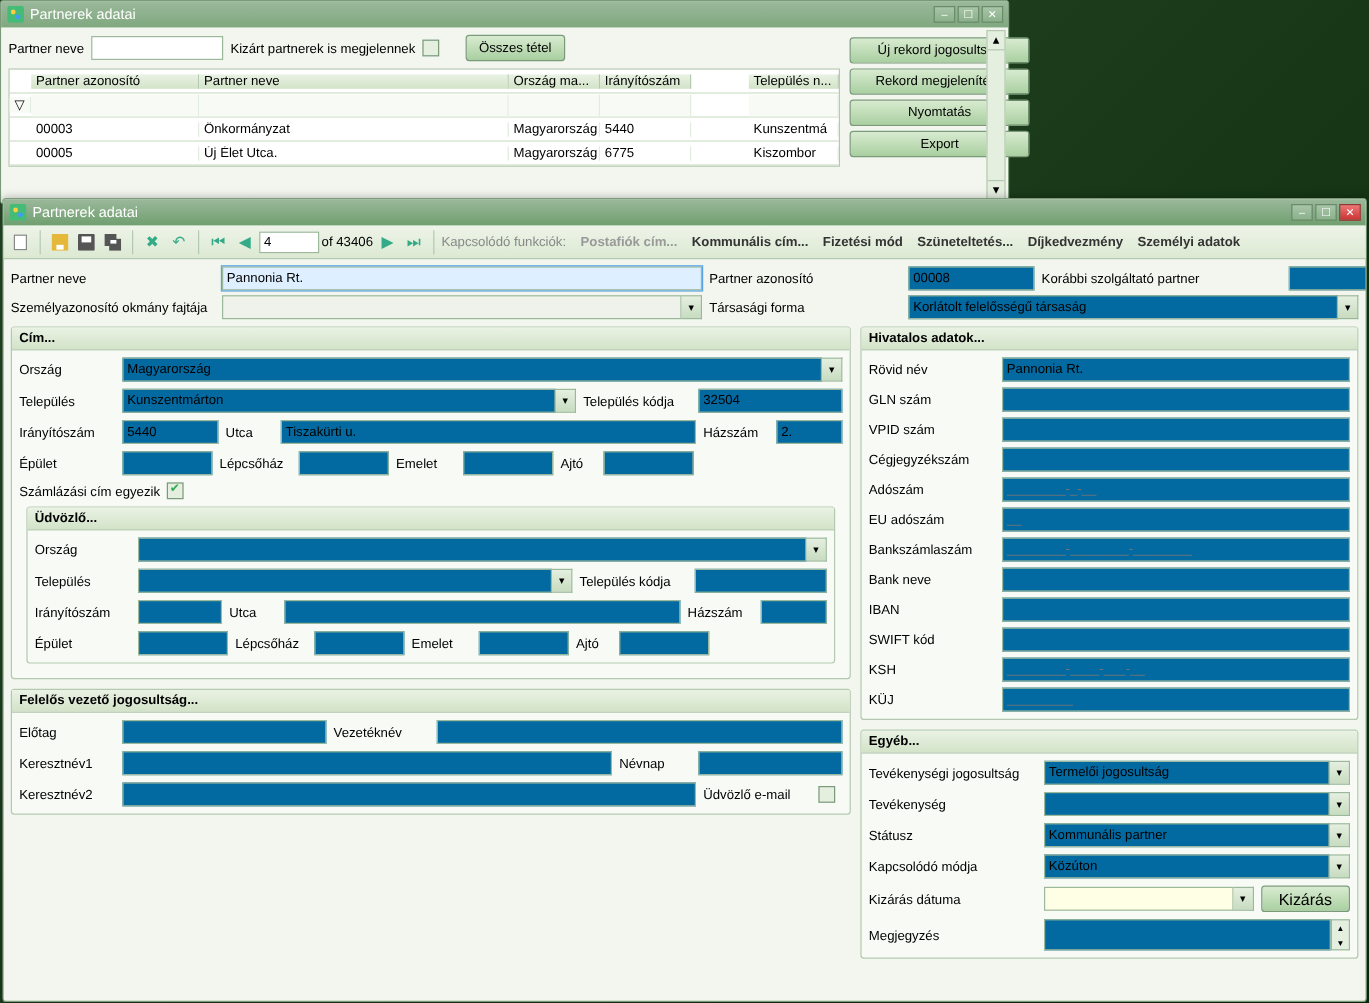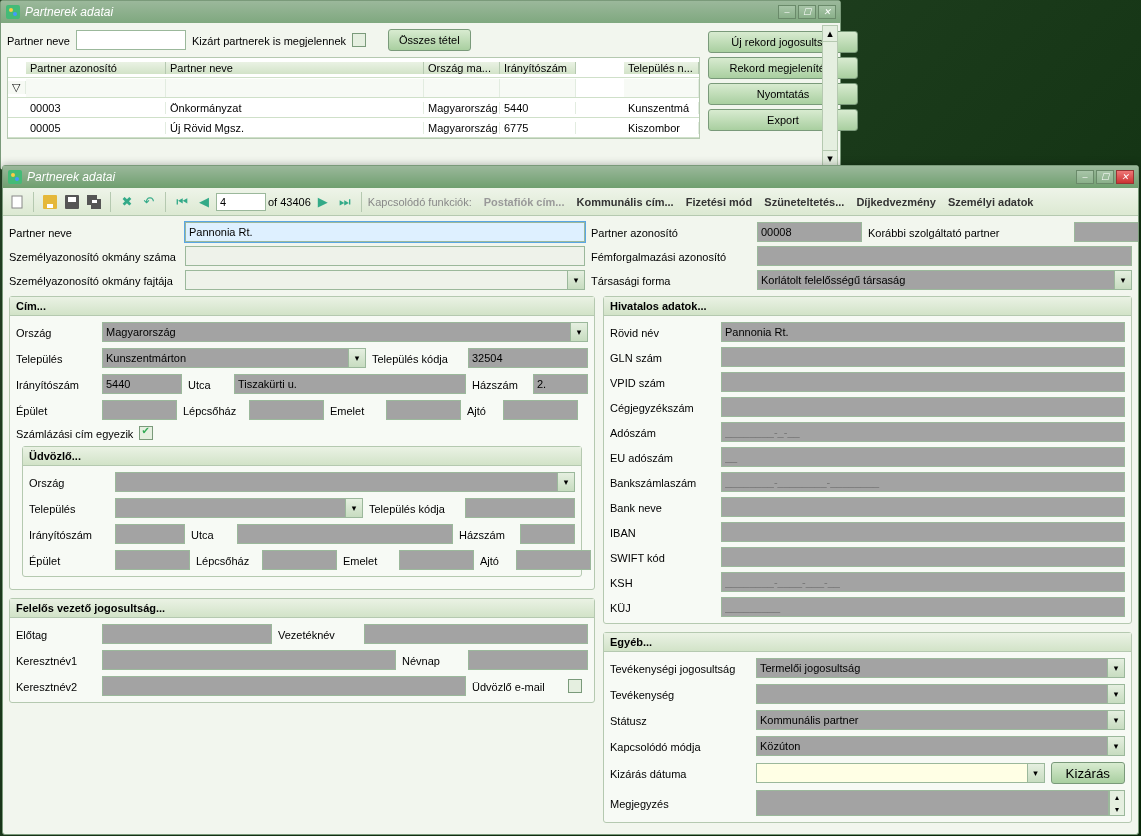--- a/index.html
+++ b/index.html
@@ -25,21 +25,20 @@
     border-radius: 3px;
   }
   .titlebar {
     height: 22px;
     background: linear-gradient(to bottom, #9bb89b, #7fa87f);
     display: flex;
     align-items: center;
     padding: 0 4px;
     color: #fff;
     font-size: 12px;
-    font-style: italic;
   }
   .titlebar .app-icon {
     width: 16px; height:16px;
     margin-right:4px;
     display:inline-flex; align-items:center; justify-content:center;
   }
   .titlebar .spacer { flex:1; }
   .titlebar .winbtn {
     width:18px; height:14px;
     background: linear-gradient(to bottom,#a8c5a8,#8ab08a);
@@ -147,21 +146,21 @@
   .top-fields {
     display:grid;
     grid-template-columns: 170px 400px 160px 105px 200px 80px;
     gap:4px 6px;
     align-items:center;
     margin-bottom:4px;
   }
   .lbl { font-size:11px; padding-top:2px; }
   .ip {
     border:1px solid #9bb89b;
-    background:#a3a3a3;
+    background:#0369a1;
     height:20px;
     padding:0 3px;
     font-size:11px;
   }
   .ip.highlight { background:#def0ff; outline:1px solid #5aa6e5; }
   .combo { display:flex; }
   .combo .ip { flex:1; }
   .combo-btn { width:17px; height:20px; border:1px solid #9bb89b; background:linear-gradient(to bottom,#e5efe0,#c7dcc0); display:flex; align-items:center; justify-content:center; cursor:pointer; font-size:9px; border-left:none;}
 
   .row2 {
@@ -176,21 +175,21 @@
     grid-template-columns: 170px 400px 160px 375px;
     gap:4px 6px;
     align-items:center;
     margin-bottom:6px;
   }
 
   .main-cols {
     display:flex;
     gap:8px;
   }
-  .left-col { width:586px; }
+  .left-col { width:700px; }
   .right-col { flex:1; }
 
   .groupbox {
     border:1px solid #b5c9b0;
     border-radius:3px;
     margin-bottom:8px;
     background:#f7faf5;
   }
   .groupbox.inner { margin:6px; }
   .groupbox-title {
@@ -280,21 +279,21 @@
           <div class="gc gc0"></div>
           <div class="gc gc1">00003</div>
           <div class="gc gc2">Önkormányzat</div>
           <div class="gc gc3">Magyarország</div>
           <div class="gc gc4">5440</div>
           <div class="gc gc5">Kunszentmá</div>
         </div>
         <div class="grid-row">
           <div class="gc gc0"></div>
           <div class="gc gc1">00005</div>
-          <div class="gc gc2">Új Rövid Mgsz.</div>
+          <div class="gc gc2">Új Élet Utca.</div>
           <div class="gc gc3">Magyarország</div>
           <div class="gc gc4">6775</div>
           <div class="gc gc5">Kiszombor</div>
         </div>
       </div>
     </div>
     <div class="w1-right">
       <button class="greenbtn bigbtn">Új rekord jogosultság</button>
       <button class="greenbtn bigbtn">Rekord megjelenítése</button>
       <button class="greenbtn bigbtn">Nyomtatás</button>
@@ -378,26 +377,20 @@
       <span class="lbl">Partner neve</span>
       <input class="ip highlight" value="Pannonia Rt." style="">
       <span class="lbl">Partner azonosító</span>
       <input class="ip" value="00008" style="">
       <span class="lbl">Korábbi szolgáltató partner</span>
       <div style="display:flex;">
         <input class="ip" style="flex: 1 1 0%;">
 
       </div>
     </div>
-    <div class="row2">
-      <span class="lbl">Személyazonosító okmány száma</span>
-      <input class="ip" style="background: rgb(238, 242, 234);">
-      <span class="lbl">Fémforgalmazási azonosító</span>
-      <input class="ip" style="">
-    </div>
     <div class="row3">
       <span class="lbl">Személyazonosító okmány fajtája</span>
       <div class="combo">
         <input class="ip" style="background: rgb(238, 242, 234);">
         <span class="combo-btn">▾</span>
       </div>
       <span class="lbl">Társasági forma</span>
       <div class="combo">
         <input class="ip" value="Korlátolt felelősségű társaság" style="">
         <span class="combo-btn">▾</span>

